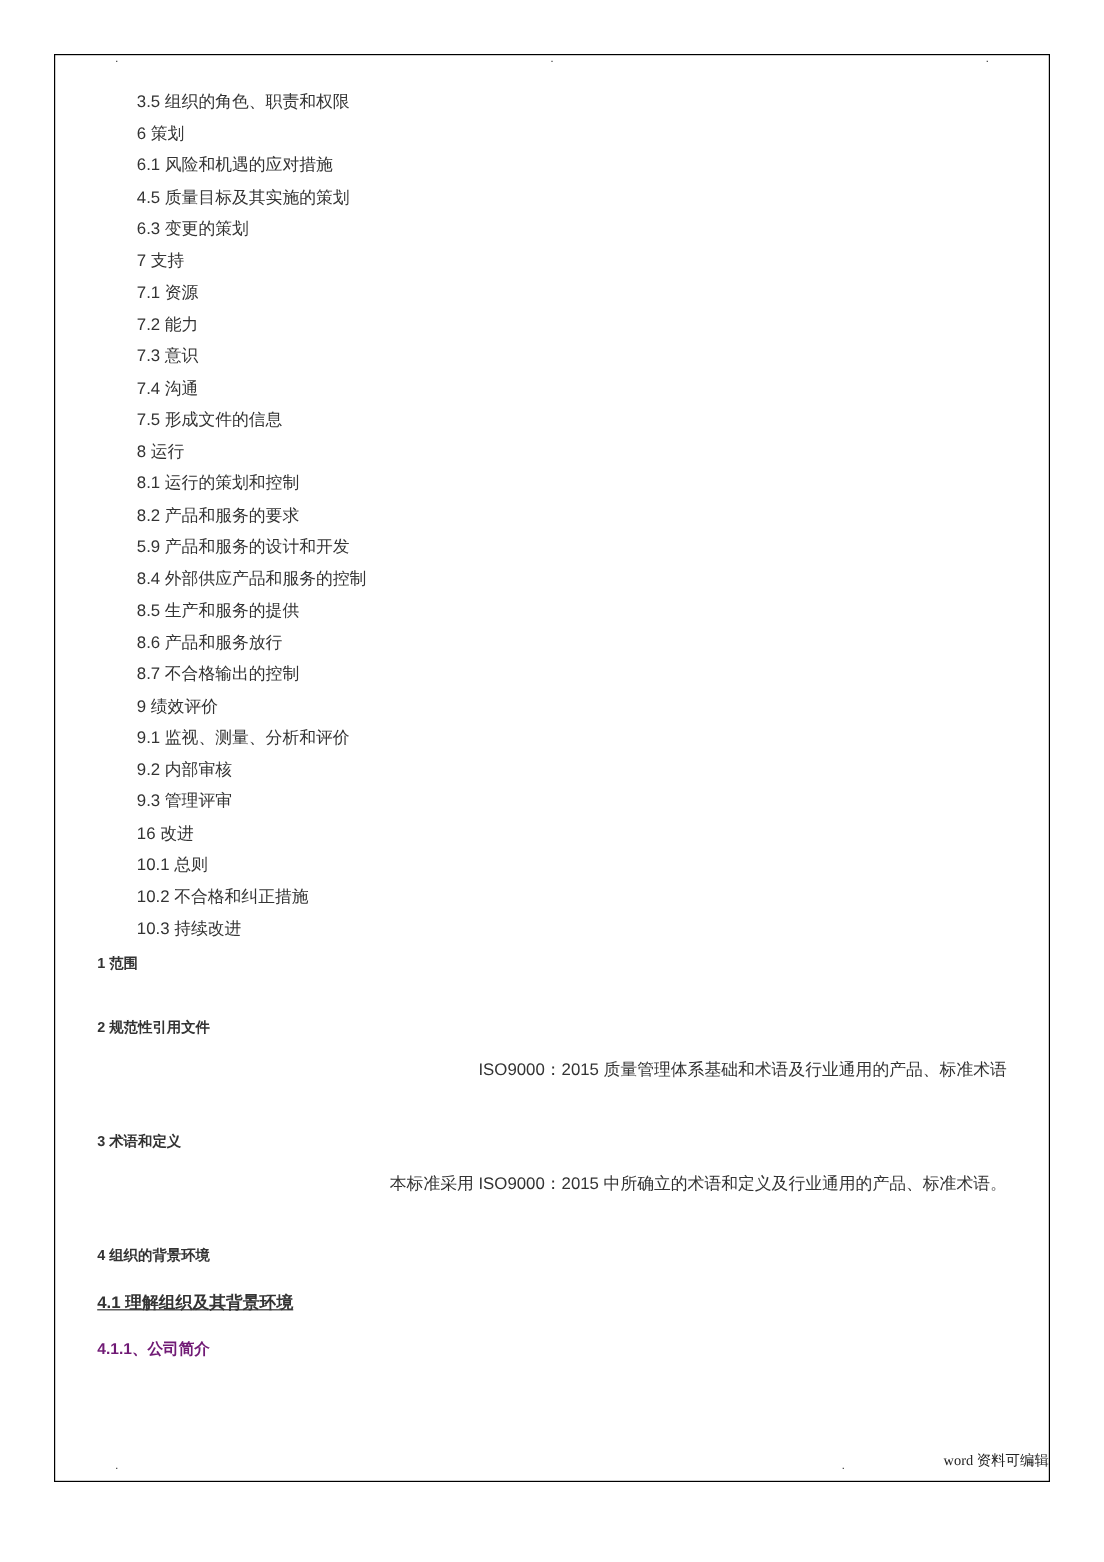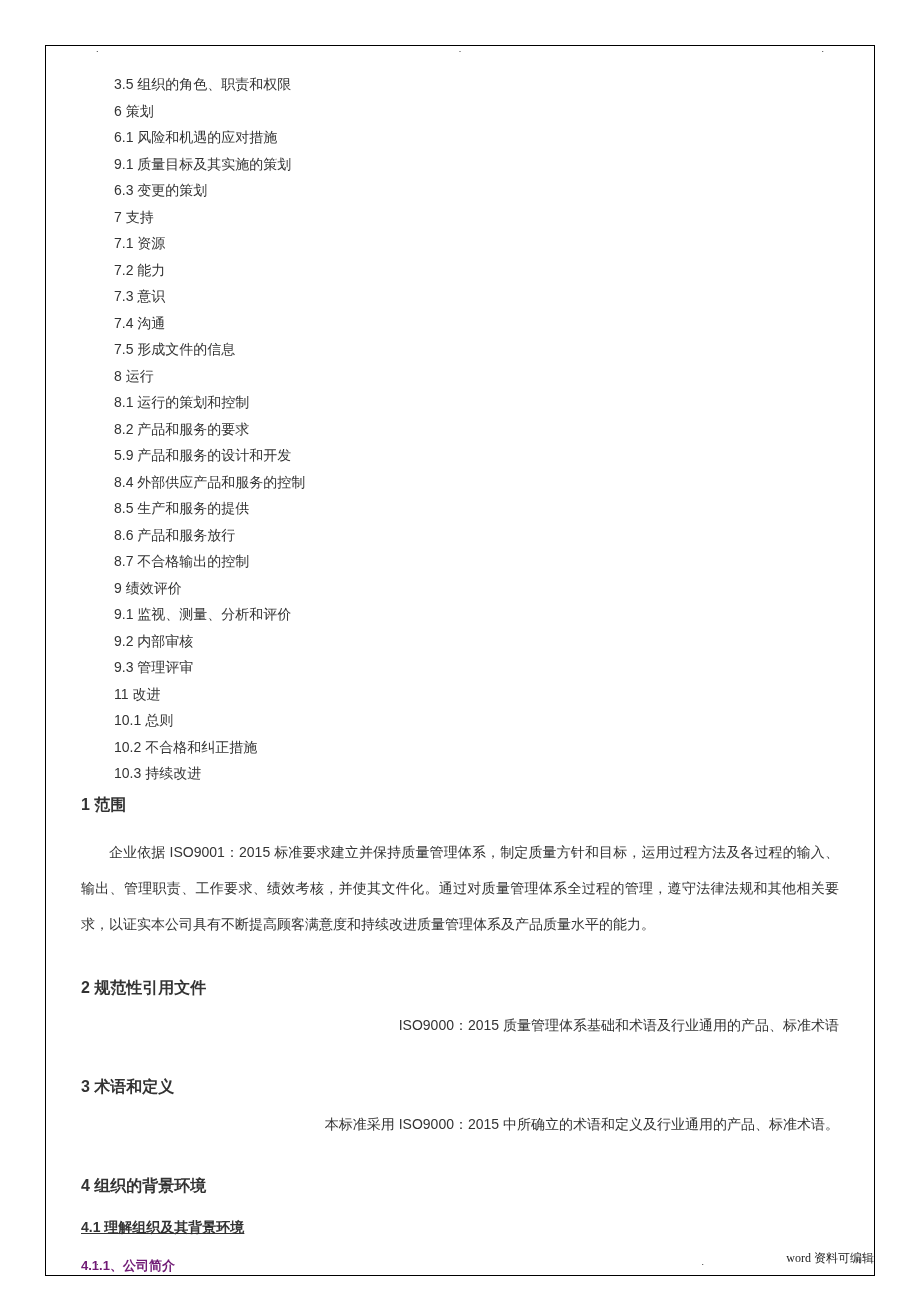--- a/index.html
+++ b/index.html
@@ -33,21 +33,21 @@
       margin-left: 68px;
       margin-top: 10px;
     }
     .toc-item {
       font-size: 14px;
       color: #333;
       line-height: 26.5px;
       font-family: Arial, "SimSun", sans-serif;
     }
     .heading {
-      font-size: 16px;
+      font-size: 12px;
       font-weight: bold;
       margin-left: 35px;
       margin-top: 8px;
       color: #333;
     }
     .heading-sub {
       font-size: 14px;
       font-weight: bold;
       margin-left: 35px;
       margin-top: 22px;
@@ -104,48 +104,47 @@
   <div class="header-dots">
     <span>.</span>
     <span>.</span>
     <span>.</span>
   </div>
 
   <div class="toc">
     <div class="toc-item">3.5  组织的角色、职责和权限</div>
     <div class="toc-item">6  策划</div>
     <div class="toc-item">6.1  风险和机遇的应对措施</div>
-    <div class="toc-item">9.1  质量目标及其实施的策划</div>
+    <div class="toc-item">4.5  质量目标及其实施的策划</div>
     <div class="toc-item">6.3  变更的策划</div>
     <div class="toc-item">7  支持</div>
     <div class="toc-item">7.1  资源</div>
     <div class="toc-item">7.2  能力</div>
     <div class="toc-item">7.3  意识</div>
     <div class="toc-item">7.4  沟通</div>
     <div class="toc-item">7.5  形成文件的信息</div>
     <div class="toc-item">8  运行</div>
     <div class="toc-item">8.1  运行的策划和控制</div>
     <div class="toc-item">8.2  产品和服务的要求</div>
     <div class="toc-item">5.9  产品和服务的设计和开发</div>
     <div class="toc-item">8.4  外部供应产品和服务的控制</div>
     <div class="toc-item">8.5  生产和服务的提供</div>
     <div class="toc-item">8.6  产品和服务放行</div>
     <div class="toc-item">8.7  不合格输出的控制</div>
     <div class="toc-item">9  绩效评价</div>
     <div class="toc-item">9.1  监视、测量、分析和评价</div>
     <div class="toc-item">9.2  内部审核</div>
     <div class="toc-item">9.3  管理评审</div>
-    <div class="toc-item">11  改进</div>
+    <div class="toc-item">16  改进</div>
     <div class="toc-item">10.1  总则</div>
     <div class="toc-item">10.2  不合格和纠正措施</div>
     <div class="toc-item">10.3 持续改进</div>
   </div>
 
   <div class="heading">1 范围</div>
-  <div class="para">企业依据 ISO9001：2015 标准要求建立并保持质量管理体系，制定质量方针和目标，运用过程方法及各过程的输入、输出、管理职责、工作要求、绩效考核，并使其文件化。通过对质量管理体系全过程的管理，遵守法律法规和其他相关要求，以证实本公司具有不断提高顾客满意度和持续改进质量管理体系及产品质量水平的能力。</div>
 
   <div class="spacer"></div>
 
   <div class="heading">2  规范性引用文件</div>
   <div class="para-short">ISO9000：2015  质量管理体系基础和术语及行业通用的产品、标准术语</div>
 
   <div class="spacer"></div>
 
   <div class="heading">3  术语和定义</div>
   <div class="para-short">本标准采用  ISO9000：2015  中所确立的术语和定义及行业通用的产品、标准术语。</div>

